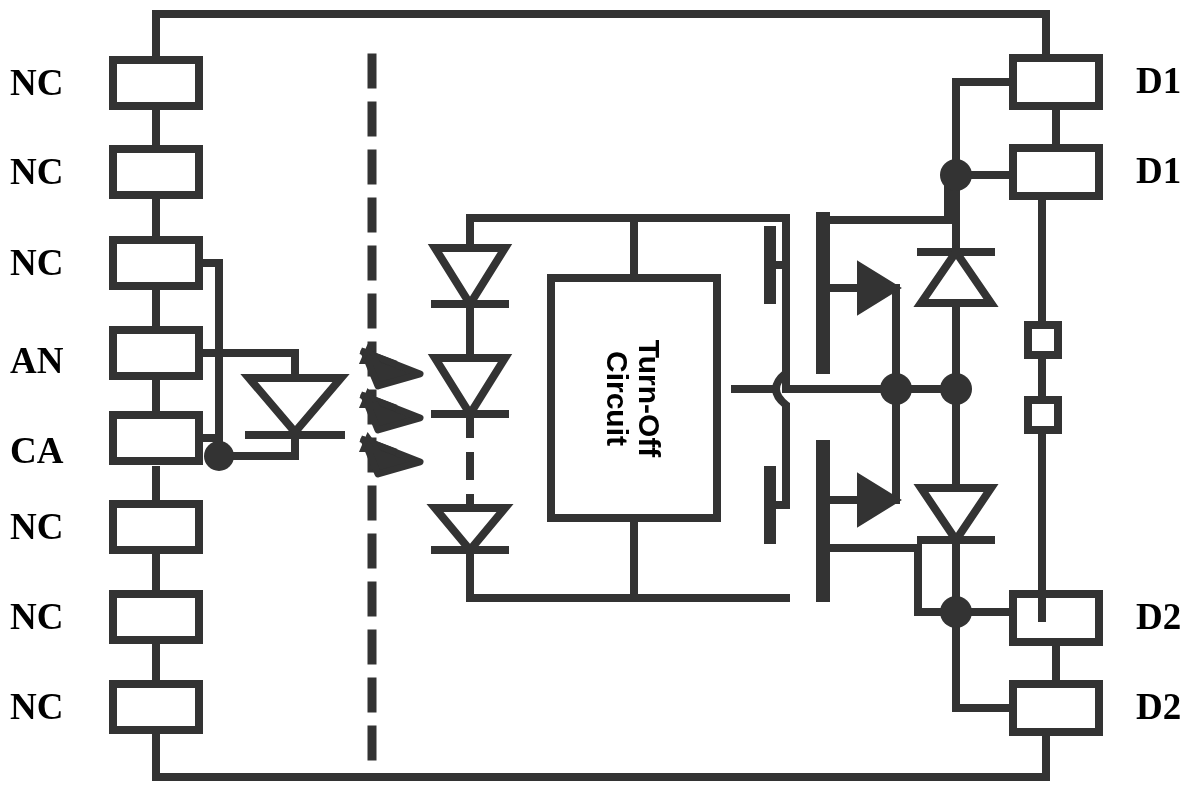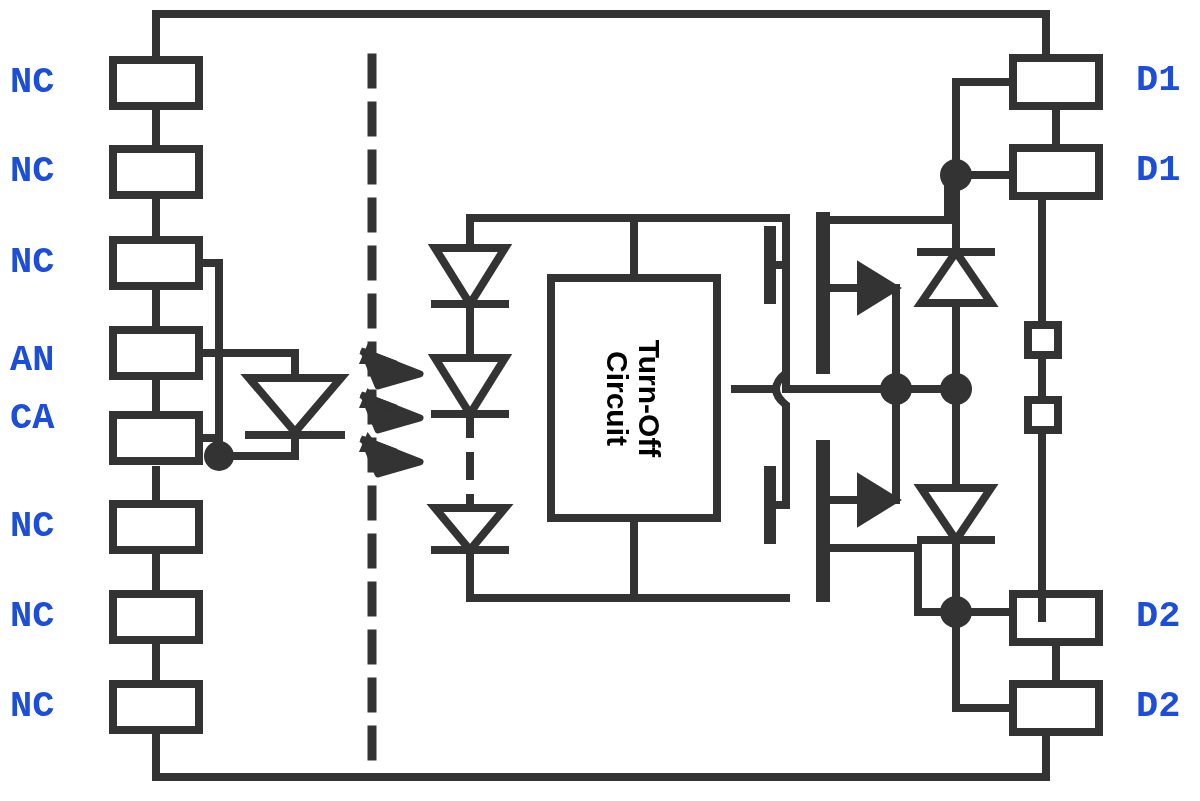--- a/index.html
+++ b/index.html
@@ -19,24 +19,24 @@
   }
   #schematic {
     position: absolute;
     left: 0;
     top: 0;
     width: 1200px;
     height: 801px;
   }
   .pin-label {
     position: absolute;
-    font-family: Liberation Mono, monospace;
+    font-family: Liberation Serif, serif;
     font-weight: bold;
     font-size: 37px;
-    color: #1d4ed8;
+    color: #000000;
     letter-spacing: 0px;
     line-height: 1;
     white-space: nowrap;
   }
   .pin-label.left  { text-align: left; }
   .pin-label.right { text-align: right; }
   .block-label {
     position: absolute;
     font-family: "Liberation Sans", sans-serif;
     font-weight: bold;
@@ -241,21 +241,21 @@
       </g>
       <circle cx="956" cy="612" r="16" fill="#333333" stroke="none"></circle>
 
     </g>
   </svg>
 
   <div class="pin-label left" style="left:10px; top:64px;">NC</div>
   <div class="pin-label left" style="left:10px; top:153px;">NC</div>
   <div class="pin-label left" style="left:10px; top:244px;">NC</div>
   <div class="pin-label left" style="left:10px; top:342px;">AN</div>
-  <div class="pin-label left" style="left:10px; top:400px;">CA</div>
+  <div class="pin-label left" style="left:10px; top:432px;">CA</div>
   <div class="pin-label left" style="left:10px; top:508px;">NC</div>
   <div class="pin-label left" style="left:10px; top:598px;">NC</div>
   <div class="pin-label left" style="left:10px; top:688px;">NC</div>
 
   <div class="pin-label right" style="left:1136px; top:62px;">D1</div>
   <div class="pin-label right" style="left:1136px; top:152px;">D1</div>
   <div class="pin-label right" style="left:1136px; top:598px;">D2</div>
   <div class="pin-label right" style="left:1136px; top:688px;">D2</div>
 
   <div style="position:absolute; left:551px; top:278px; width:166px; height:240px; display:flex; align-items:center; justify-content:center;">

